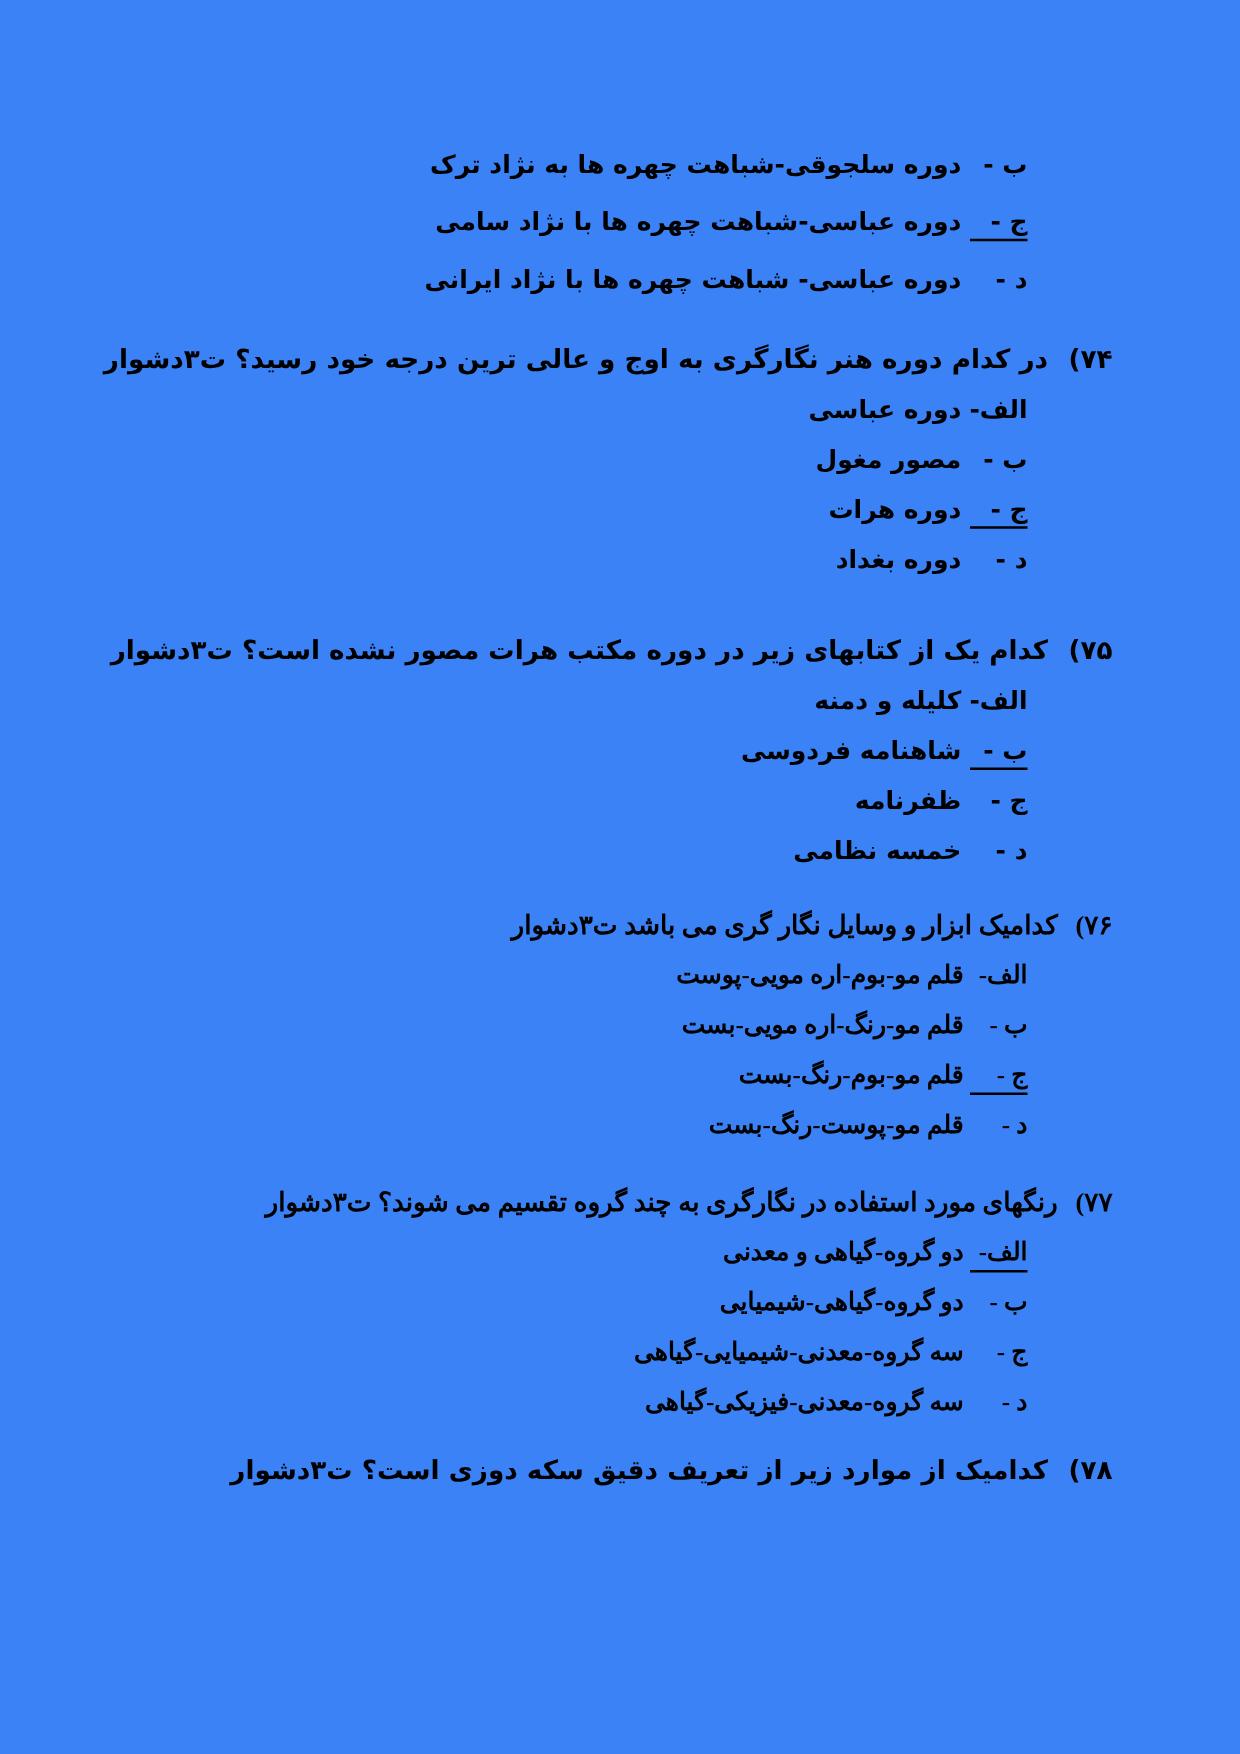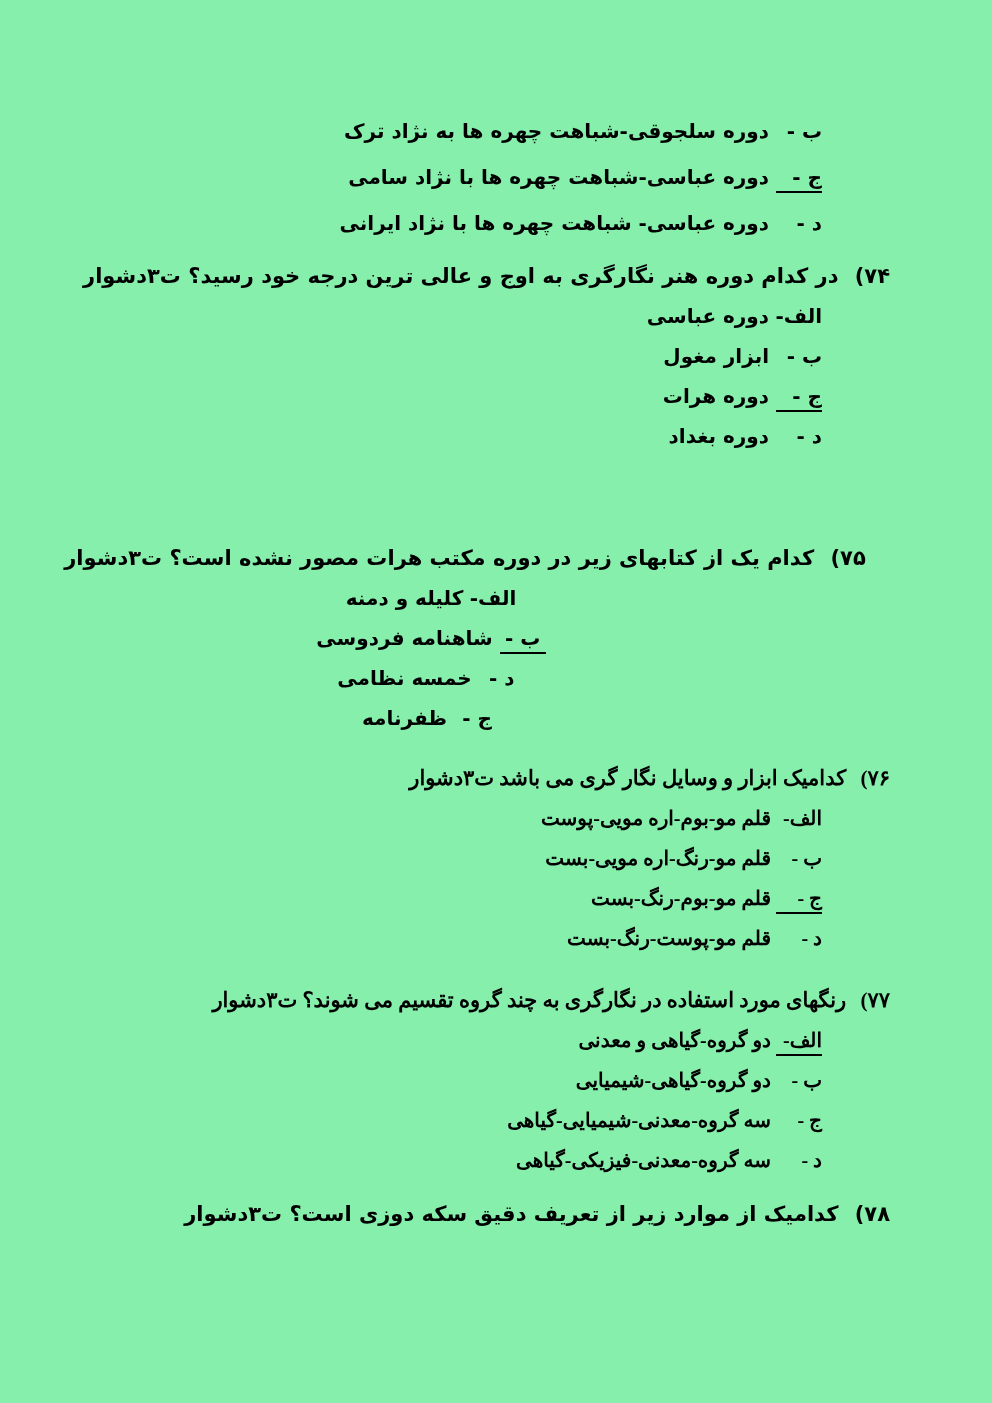--- a/index.html
+++ b/index.html
@@ -7,21 +7,21 @@
   body {
     width:992px; height:1403px;
     font-family:"DejaVu Sans", sans-serif;
     font-weight:bold;
     color:#000;
     direction:rtl;
   }
   .page {
     position:relative;
     width:992px; height:1403px;
-    background:#86efac;
+    background:#3b82f6;
     padding:108px 102px 0 40px;
     overflow:hidden;
   }
   .opt-row {
     height:40px;
     line-height:40px;
     margin-right:68px;
     font-size:20px;
     white-space:nowrap;
   }
@@ -41,22 +41,22 @@
   }
   .opt-text { display:inline; }
   .stem-row {
     height:40px;
     line-height:40px;
     font-size:21px;
     white-space:nowrap;
   }
   .q-number { display:inline-block; }
   .q-stem { margin-right:9px; }
-  .question.q74 { margin-top:10px; }
-  .question.q75 { margin-top:82px;text-align:center; }
+  .question.q74 { margin-top:21px; }
+  .question.q75 { margin-top:33px; }
   .question.q76 { margin-top:20px;font-family:Liberation Serif, serif; }
   .question.q77 { margin-top:22px;font-family:Liberation Serif, serif; }
   .question.q78 { margin-top:14px; }
 </style>
 </head>
 <body>
 
 <div class="page">
 
   <section class="leading-options">
@@ -78,21 +78,21 @@
     <div class="stem-row">
       <span class="q-number">۷۴)</span>
       <span class="q-stem">در کدام دوره هنر نگارگری به اوج و عالی ترین درجه خود رسید؟ ت۳دشوار</span>
     </div>
     <div class="opt-row">
       <span class="opt-letter">الف-</span>
       <span class="opt-text">دوره عباسی</span>
     </div>
     <div class="opt-row">
       <span class="opt-letter">ب -</span>
-      <span class="opt-text">ابزار مغول</span>
+      <span class="opt-text">مصور مغول</span>
     </div>
     <div class="opt-row">
       <span class="opt-letter underlined">ج -</span>
       <span class="opt-text">دوره هرات</span>
     </div>
     <div class="opt-row">
       <span class="opt-letter">د -</span>
       <span class="opt-text">دوره بغداد</span>
     </div>
   </section>
@@ -104,26 +104,26 @@
     </div>
     <div class="opt-row">
       <span class="opt-letter">الف-</span>
       <span class="opt-text">کلیله و دمنه</span>
     </div>
     <div class="opt-row">
       <span class="opt-letter underlined">ب -</span>
       <span class="opt-text">شاهنامه فردوسی</span>
     </div>
     <div class="opt-row">
+      <span class="opt-letter">ج -</span>
+      <span class="opt-text">ظفرنامه</span>
+    </div>
+    <div class="opt-row">
       <span class="opt-letter">د -</span>
       <span class="opt-text">خمسه نظامی</span>
-    </div>
-    <div class="opt-row">
-      <span class="opt-letter">ج -</span>
-      <span class="opt-text">ظفرنامه</span>
     </div>
   </section>
 
   <section class="question q76">
     <div class="stem-row">
       <span class="q-number">۷۶)</span>
       <span class="q-stem">کدامیک ابزار و وسایل نگار گری می باشد ت۳دشوار</span>
     </div>
     <div class="opt-row">
       <span class="opt-letter">الف-</span>

